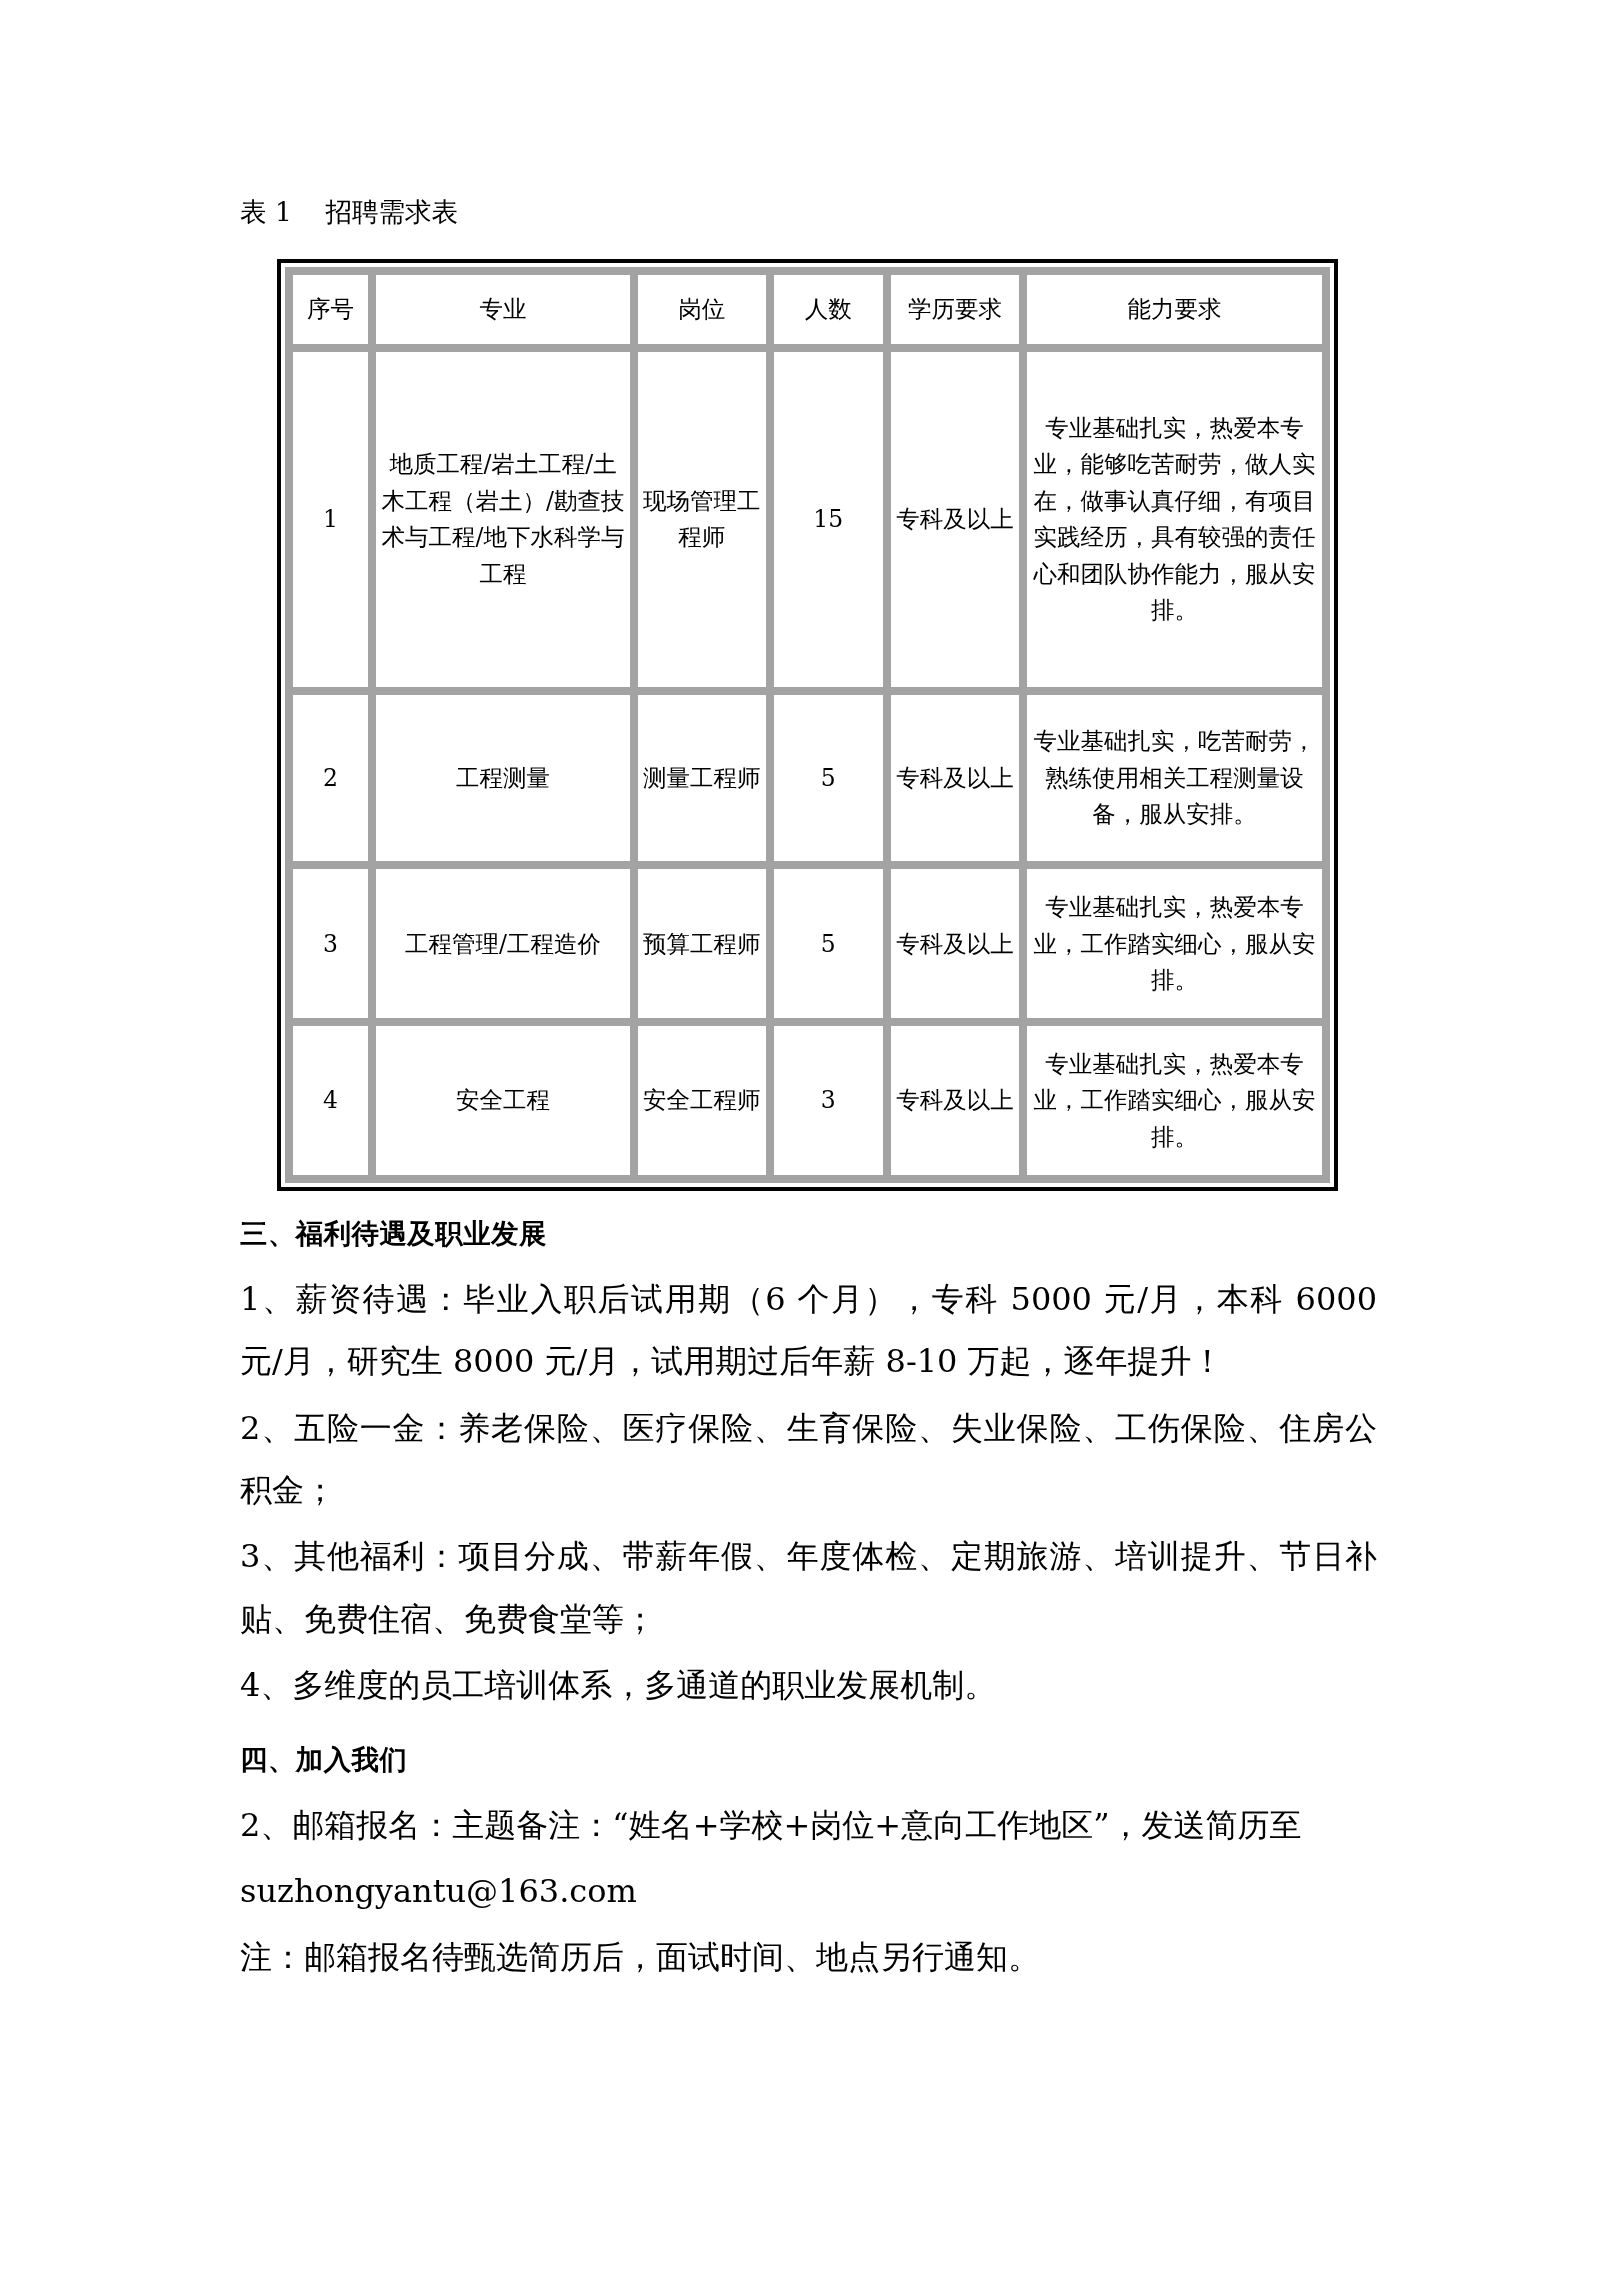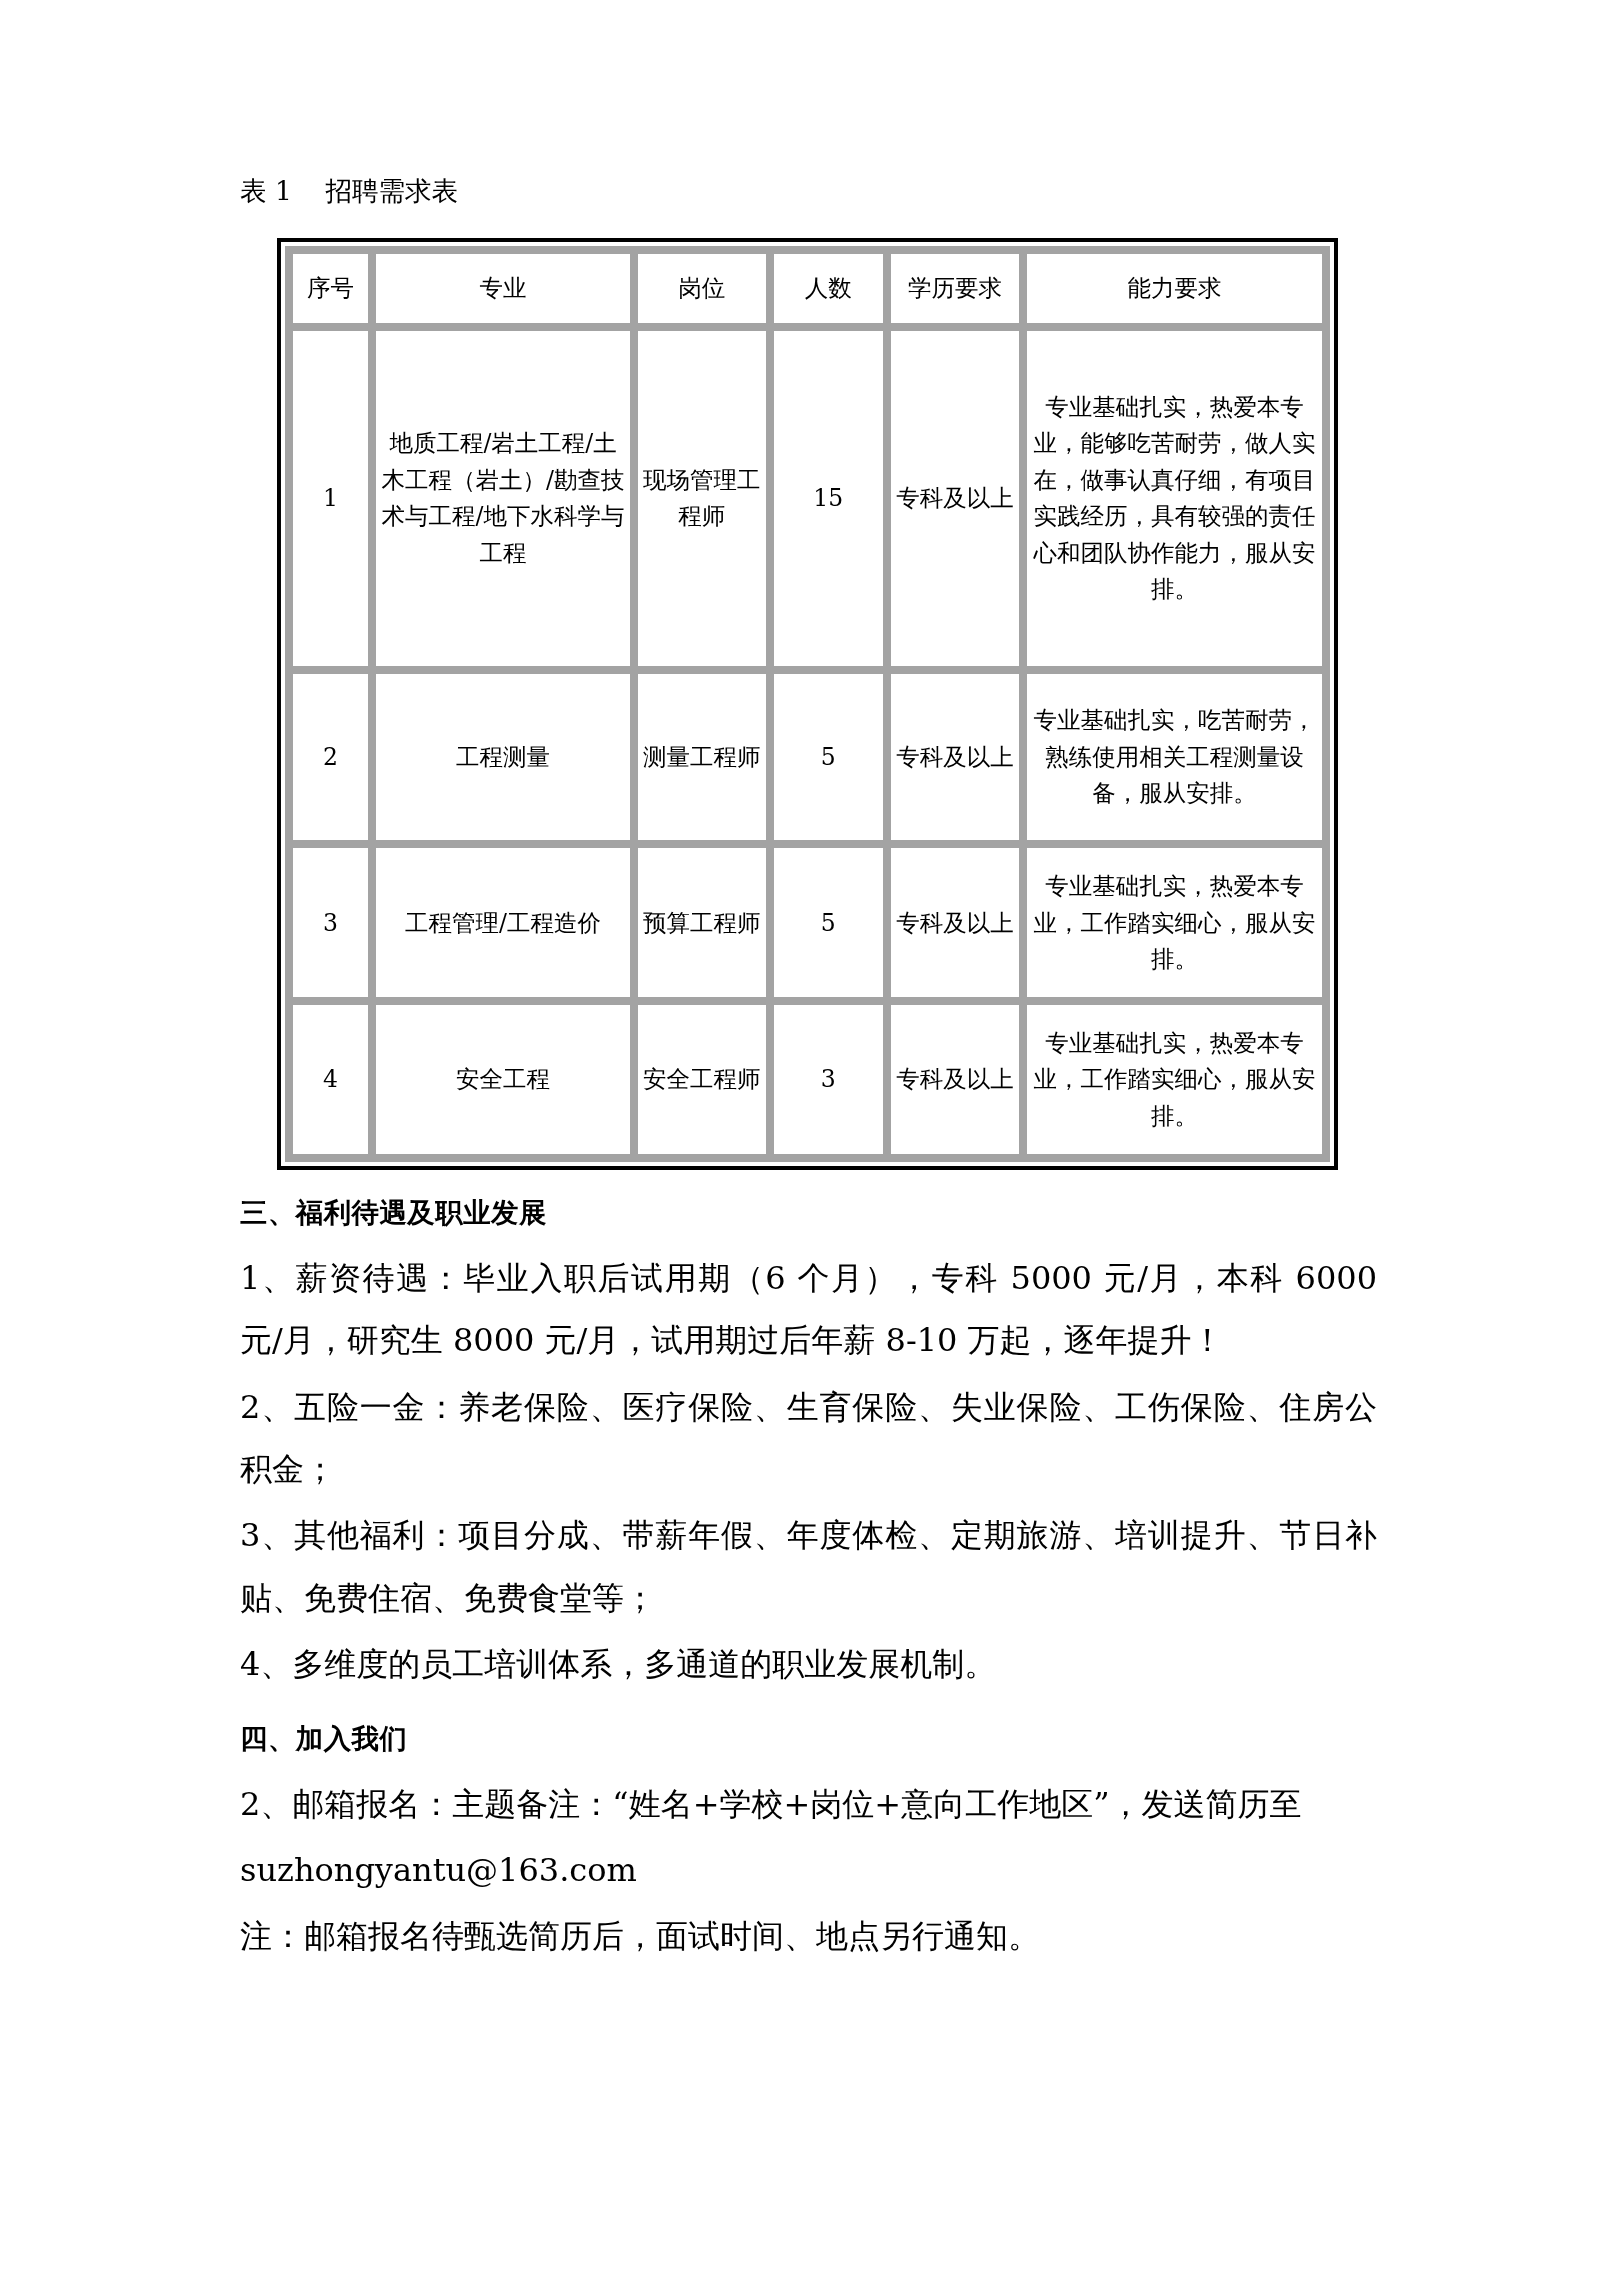--- a/index.html
+++ b/index.html
@@ -18,21 +18,21 @@
   .page {
     position: absolute;
     left: 0; top: 0;
     width: 1621px;
     height: 2293px;
     background: #fff;
   }
   .content {
     position: absolute;
     left: 240px;
-    top: 171px;
+    top: 192px;
     width: 1137px;
   }
 
   
   .table-caption {
     font-family: "DejaVu Serif", "Liberation Serif", serif;
     font-size: 26.5px;
     line-height: 1.5;
     margin-bottom: 27.4px;
     white-space: pre;

